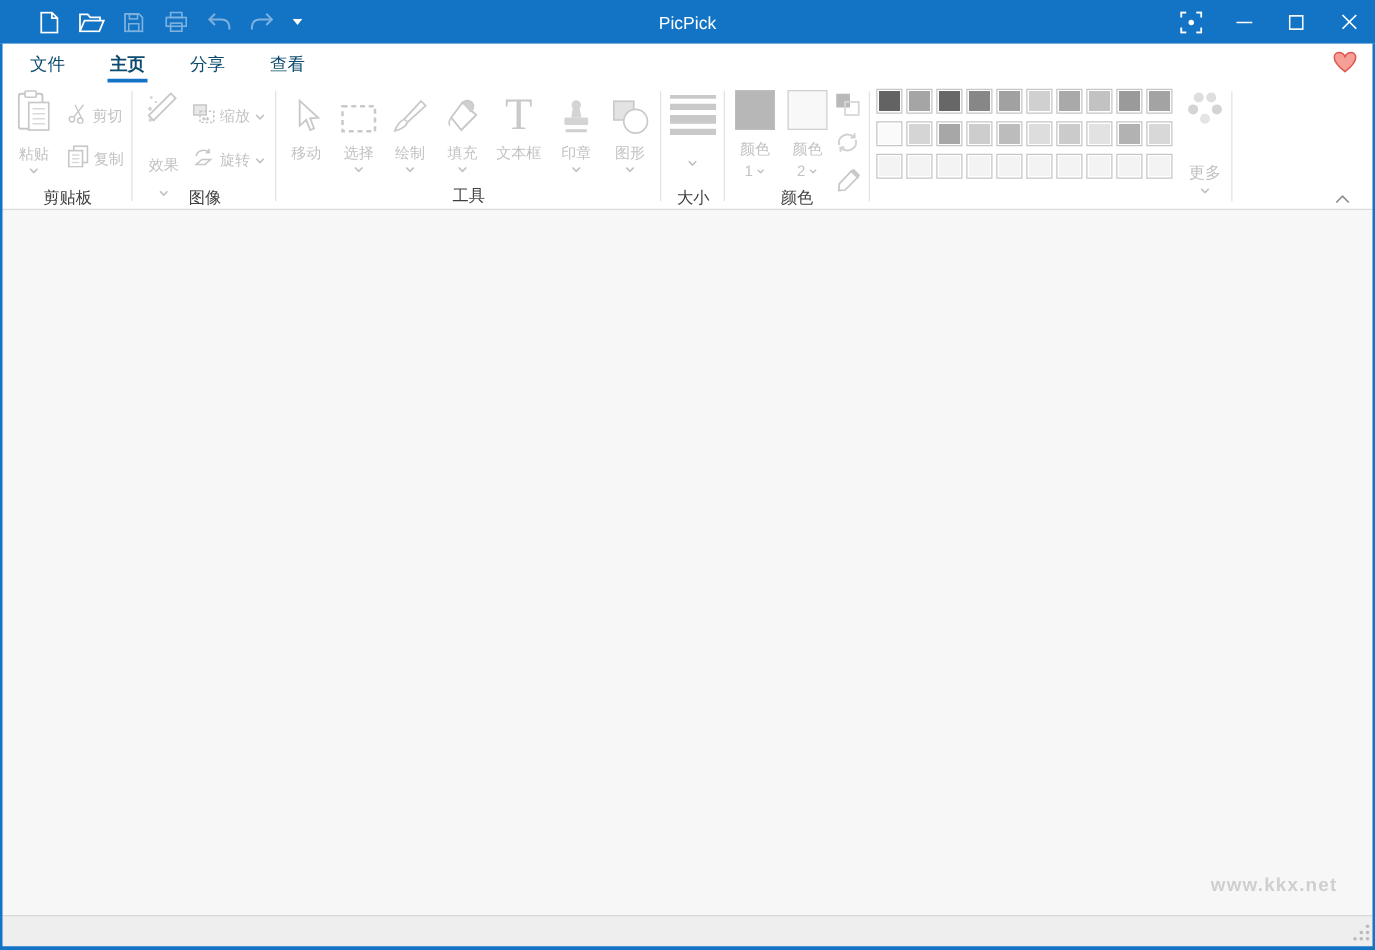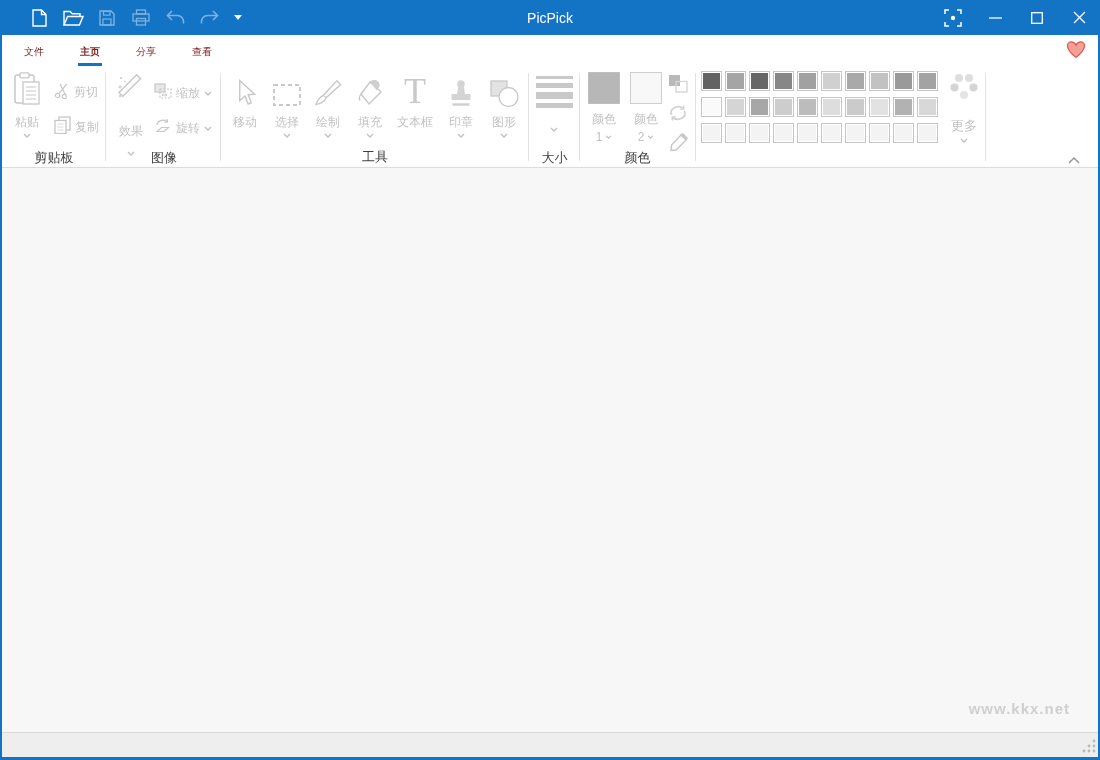--- a/index.html
+++ b/index.html
@@ -11,21 +11,21 @@
   .titlebar { position:absolute; left:0; top:0; width:1100px; height:35px; background:#1373c5; display:flex; align-items:center; }
   .qa-row { position:absolute; left:28px; top:0; height:35px; display:flex; align-items:center; gap:12px; }
   .qa-btn { width:22px; height:22px; display:flex; align-items:center; justify-content:center; cursor:default; }
   .qa-btn.disabled { opacity:.45; }
   .win-title { position:absolute; left:0; width:1100px; top:0; height:35px; display:flex; align-items:center; justify-content:center; color:#ffffff; font-size:14px; pointer-events:none; }
   .win-ctrls { position:absolute; right:0; top:0; height:35px; display:flex; }
   .win-ctrl { width:42px; height:35px; display:flex; align-items:center; justify-content:center; }
 
   
   .tabbar { position:absolute; left:2px; top:35px; width:1096px; height:33px; background:#ffffff; display:flex; align-items:center; }
-  .tab { position:relative; height:33px; display:flex; align-items:center; justify-content:center; padding:8px 14px; margin-left:8px; font-size:10px; color:#7f1d1d; }
+  .tab { position:relative; height:33px; display:flex; align-items:center; justify-content:center; padding:8px 14px; margin-left:8px; font-size:14px; color:#0c4a6e; }
   .tab.active { font-weight:bold; }
   .tab.active::after { content:""; position:absolute; left:12px; right:12px; bottom:2px; height:3px; background:#1373c5; }
   .heart-btn { position:absolute; right:10px; top:6px; width:22px; height:22px; }
 
   
   .ribbon { position:absolute; left:2px; top:68px; width:1096px; height:100px; background:#ffffff; border-bottom:1px solid #dcdcdc; }
   .vsep { position:absolute; top:5px; height:88px; width:1px; background:#e2e2e2; }
   .grp-label { position:absolute; top:82px; height:16px; font-size:13px; color:#3f3f3f; text-align:center; line-height:16px; }
   .btn-label { font-size:12px; color:#c2c2c2; }
   .bigbtn { position:absolute; display:flex; flex-direction:column; align-items:center;text-align:right; }
@@ -418,21 +418,21 @@
     <div class="bigbtn" style="left:941px; top:4px; width:42px;">
       <span>
         <svg width="32" height="32" viewBox="0 0 32 32">
             <circle cx="11" cy="6" r="4" fill="#dedede"></circle>
             <circle cx="21" cy="6" r="4" fill="#dedede"></circle>
             <circle cx="6.5" cy="15.5" r="4" fill="#d4d4d4"></circle>
             <circle cx="25.5" cy="15.5" r="4" fill="#d4d4d4"></circle>
             <circle cx="16" cy="23" r="4" fill="#e4e4e4"></circle>
           </svg>
       </span>
-      <span class="btn-label" style="margin-top:9px; font-size:13px;">更多</span>
+      <span class="btn-label" style="margin-top:20px; font-size:13px;">更多</span>
       <span class="chev" style="margin-top:3px">
         <svg width="8" height="5" viewBox="0 0 8 5">
             <path d="M1 1 L4 4 L7 1" fill="none" stroke="#c0c0c0" stroke-width="1.3"></path>
           </svg>
       </span>
     </div>
 
     <div style="position:absolute; left:1066px; top:82px;">
       <svg width="12" height="7" viewBox="0 0 12 7">
           <path d="M1 6 L6 1 L11 6" fill="none" stroke="#8f8f8f" stroke-width="1.4"></path>

